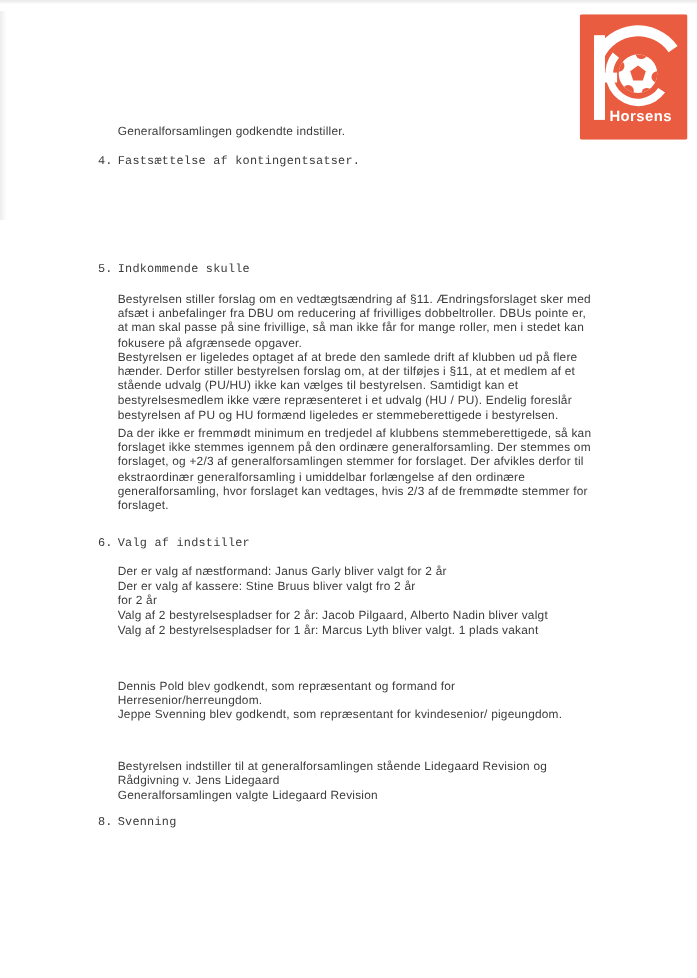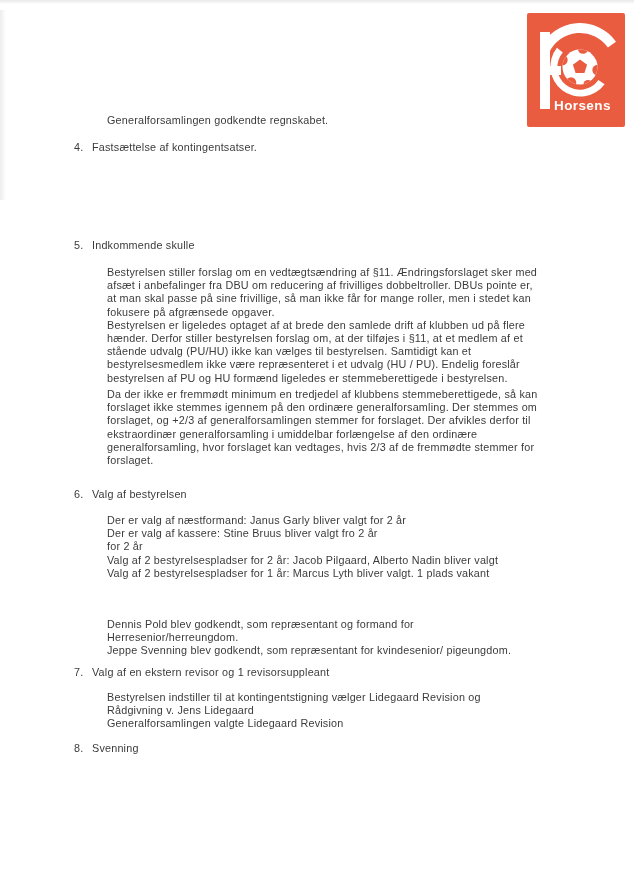--- a/index.html
+++ b/index.html
@@ -22,21 +22,21 @@
   .scan-top-edge {
     position: absolute; top: 0; left: 0; right: 0; height: 4px;
     background: linear-gradient(#e3e3e3, #ffffff);
     opacity: .8;
   }
   .scan-left-edge {
     position: absolute; top: 10px; left: 0; width: 6px; height: 190px;
     background: linear-gradient(90deg, #ededed, #ffffff);
   }
   .block { position: absolute; left: 107px; white-space: pre; }
-  .heading { position: absolute; left: 74px; white-space: pre; }
+  .heading { position: absolute; left: 89px; white-space: pre; font-family: Liberation Mono, monospace; }
   .heading .num { display: inline-block; width: 18px; }
   .logo {
     position: absolute; left: 527px; top: 13px;
     width: 98px; height: 114px;
   }
   .logo svg { display: block; width: 98px; height: 114px; }
 </style>
 </head>
 <body>
 
@@ -70,51 +70,50 @@
         <circle cx="56" cy="35.5" r="5.2"></circle>
         <circle cx="35.5" cy="47" r="5.2"></circle>
         <circle cx="70.5" cy="57" r="5.2"></circle>
         <circle cx="44" cy="69.5" r="5.2"></circle>
         <circle cx="61" cy="71.5" r="4.6"></circle>
       </g>
       <text x="27" y="97" font-size="13.5" font-weight="bold" letter-spacing="0.4" fill="#ffffff" font-family="Liberation Sans, DejaVu Sans, sans-serif">Horsens</text>
     </svg>
   </div>
 
-  <div class="block" style="top:114px">Generalforsamlingen godkendte regnskabet.</div>
+  <div class="block" style="top:114px">Generalforsamlingen godkendte indstiller.</div>
 
   <div class="heading" style="top:141px"><span class="num">4.</span><span>Fastsættelse af kontingentsatser.</span></div>
 
   <div class="heading" style="top:239px"><span class="num">5.</span><span>Indkommende skulle</span></div>
   <div class="block" style="top:266px">Bestyrelsen stiller forslag om en vedtægtsændring af §11. Ændringsforslaget sker med
 afsæt i anbefalinger fra DBU om reducering af frivilliges dobbeltroller. DBUs pointe er,
 at man skal passe på sine frivillige, så man ikke får for mange roller, men i stedet kan
 fokusere på afgrænsede opgaver.
 Bestyrelsen er ligeledes optaget af at brede den samlede drift af klubben ud på flere
 hænder. Derfor stiller bestyrelsen forslag om, at der tilføjes i §11, at et medlem af et
 stående udvalg (PU/HU) ikke kan vælges til bestyrelsen. Samtidigt kan et
 bestyrelsesmedlem ikke være repræsenteret i et udvalg (HU / PU). Endelig foreslår
 bestyrelsen af PU og HU formænd ligeledes er stemmeberettigede i bestyrelsen.</div>
   <div class="block" style="top:388px">Da der ikke er fremmødt minimum en tredjedel af klubbens stemmeberettigede, så kan
 forslaget ikke stemmes igennem på den ordinære generalforsamling. Der stemmes om
 forslaget, og +2/3 af generalforsamlingen stemmer for forslaget. Der afvikles derfor til
 ekstraordinær generalforsamling i umiddelbar forlængelse af den ordinære
 generalforsamling, hvor forslaget kan vedtages, hvis 2/3 af de fremmødte stemmer for
 forslaget.</div>
 
-  <div class="heading" style="top:488px"><span class="num">6.</span><span>Valg af bestyrelsen</span></div>
+  <div class="heading" style="top:488px"><span class="num">6.</span><span>Valg af indstiller</span></div>
   <div class="block" style="top:514px">Der er valg af næstformand: Janus Garly bliver valgt for 2 år
 Der er valg af kassere: Stine Bruus bliver valgt fro 2 år
 for 2 år
 Valg af 2 bestyrelsespladser for 2 år: Jacob Pilgaard, Alberto Nadin bliver valgt
 Valg af 2 bestyrelsespladser for 1 år: Marcus Lyth bliver valgt. 1 plads vakant</div>
   <div class="block" style="top:618px">Dennis Pold blev godkendt, som repræsentant og formand for
 Herresenior/herreungdom.
 Jeppe Svenning blev godkendt, som repræsentant for kvindesenior/ pigeungdom.</div>
 
-  <div class="heading" style="top:666px"><span class="num">7.</span><span>Valg af en ekstern revisor og 1 revisorsuppleant</span></div>
-  <div class="block" style="top:691px">Bestyrelsen indstiller til at kontingentstigning vælger Lidegaard Revision og
+  <div class="block" style="top:691px">Bestyrelsen indstiller til at generalforsamlingen stående Lidegaard Revision og
 Rådgivning v. Jens Lidegaard
 Generalforsamlingen valgte Lidegaard Revision</div>
 
   <div class="heading" style="top:742px"><span class="num">8.</span><span>Svenning</span></div>
 
 </div>
 
 </body></html>

